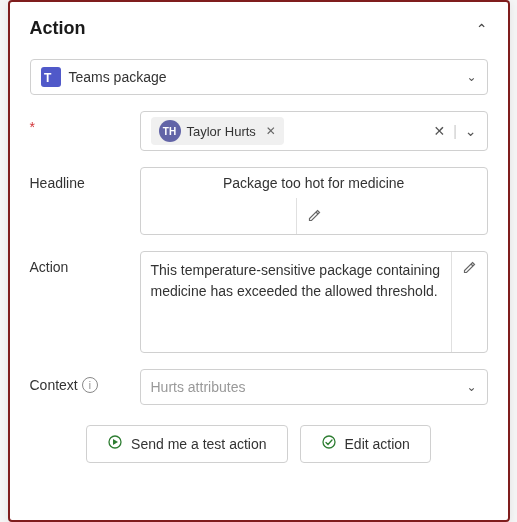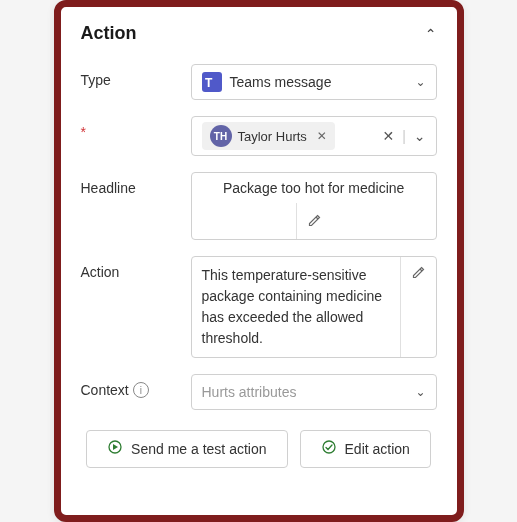--- a/index.html
+++ b/index.html
@@ -6,23 +6,23 @@
     body {
       font-family: 'Segoe UI', Arial, sans-serif;
       background: #f5f5f5;
       display: flex;
       justify-content: center;
       align-items: center;
       min-height: 100vh;
     }
     .card {
       background: #ffffff;
-      border-radius: 12px;
-      border: 7px solid #7f1d1d;
-      width: 410px;
+      border-radius: 4px;
+      border: 2px solid #7f1d1d;
+      width: 502px;
       min-height: 522px;
       padding: 16px 20px 20px 20px;
       box-shadow: 0 2px 8px rgba(0,0,0,0.08);
     }
     .card-header {
       display: flex;
       justify-content: space-between;
       align-items: center;
       margin-bottom: 20px;
     }
@@ -235,31 +235,28 @@
 </head>
 <body>
 
 <div class="card">
   <div class="card-header">
     <span class="card-title">Action</span>
     <span class="chevron-up">⌃</span>
   </div>
 
   <div class="form-row">
-    <div class="form-label">
-      <span>Type</span>
-    </div>
     <div class="form-control-wrap">
       <div class="dropdown">
         <div class="dropdown-left">
           <svg class="teams-icon" viewBox="0 0 20 20" xmlns="http://www.w3.org/2000/svg">
             <rect width="20" height="20" rx="3" fill="#5059C9"></rect>
             <text x="3" y="15" font-size="12" fill="white" font-family="Arial" font-weight="bold">T</text>
           </svg>
-          <span>Teams message</span>
+          <span>Teams package</span>
         </div>
         <span class="dropdown-chevron">⌄</span>
       </div>
     </div>
   </div>
 
   <div class="form-row">
     <div class="form-label">
       <span class="required-star">*</span>
     </div>

